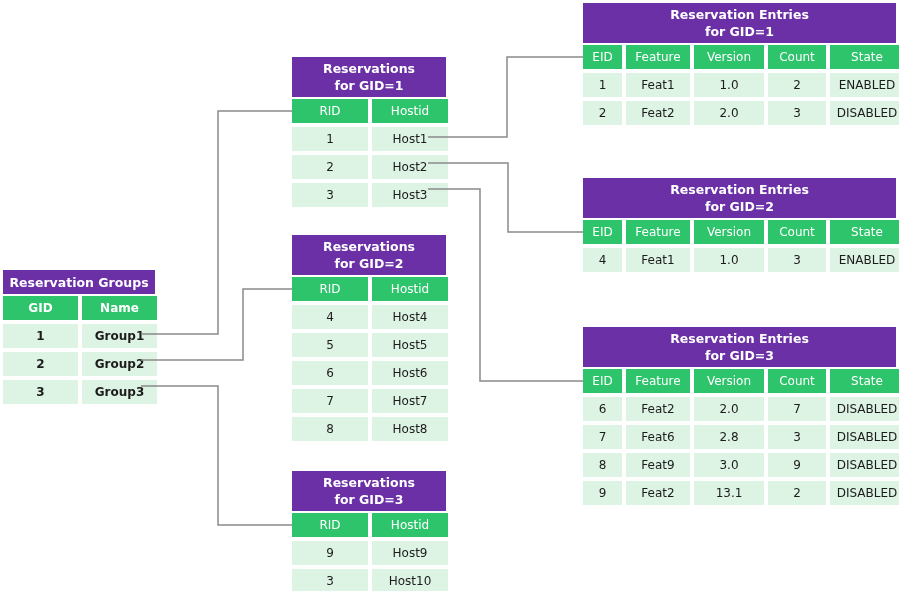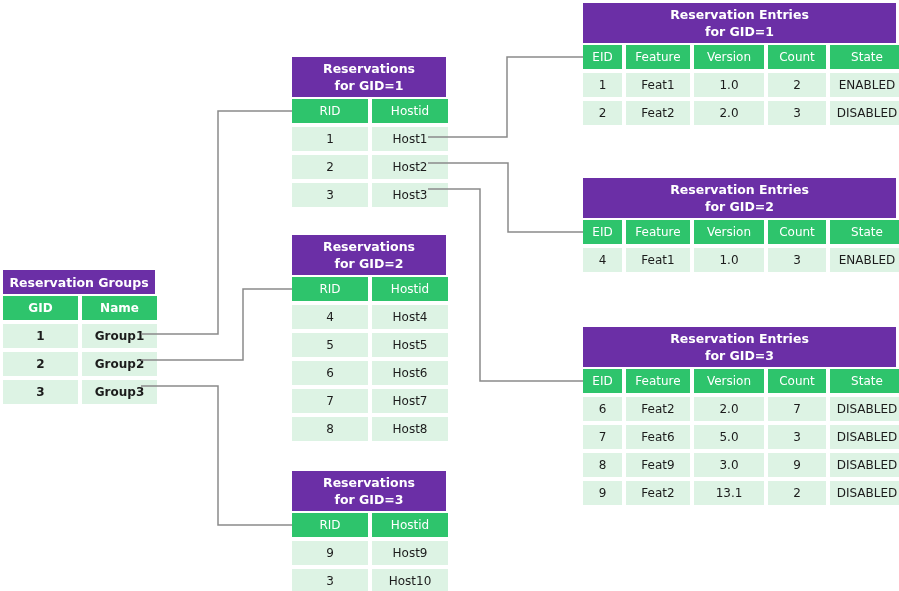--- a/index.html
+++ b/index.html
@@ -162,21 +162,21 @@
         <div class="cell head">Version</div>
         <div class="cell head">Count</div>
         <div class="cell head">State</div>
         <div class="cell body">6</div>
         <div class="cell body">Feat2</div>
         <div class="cell body">2.0</div>
         <div class="cell body">7</div>
         <div class="cell body">DISABLED</div>
         <div class="cell body">7</div>
         <div class="cell body">Feat6</div>
-        <div class="cell body">5.0</div>
+        <div class="cell body">2.8</div>
         <div class="cell body">3</div>
         <div class="cell body">DISABLED</div>
         <div class="cell body">8</div>
         <div class="cell body">Feat9</div>
         <div class="cell body">3.0</div>
         <div class="cell body">9</div>
         <div class="cell body">DISABLED</div>
         <div class="cell body">9</div>
         <div class="cell body">Feat2</div>
         <div class="cell body">13.1</div>

